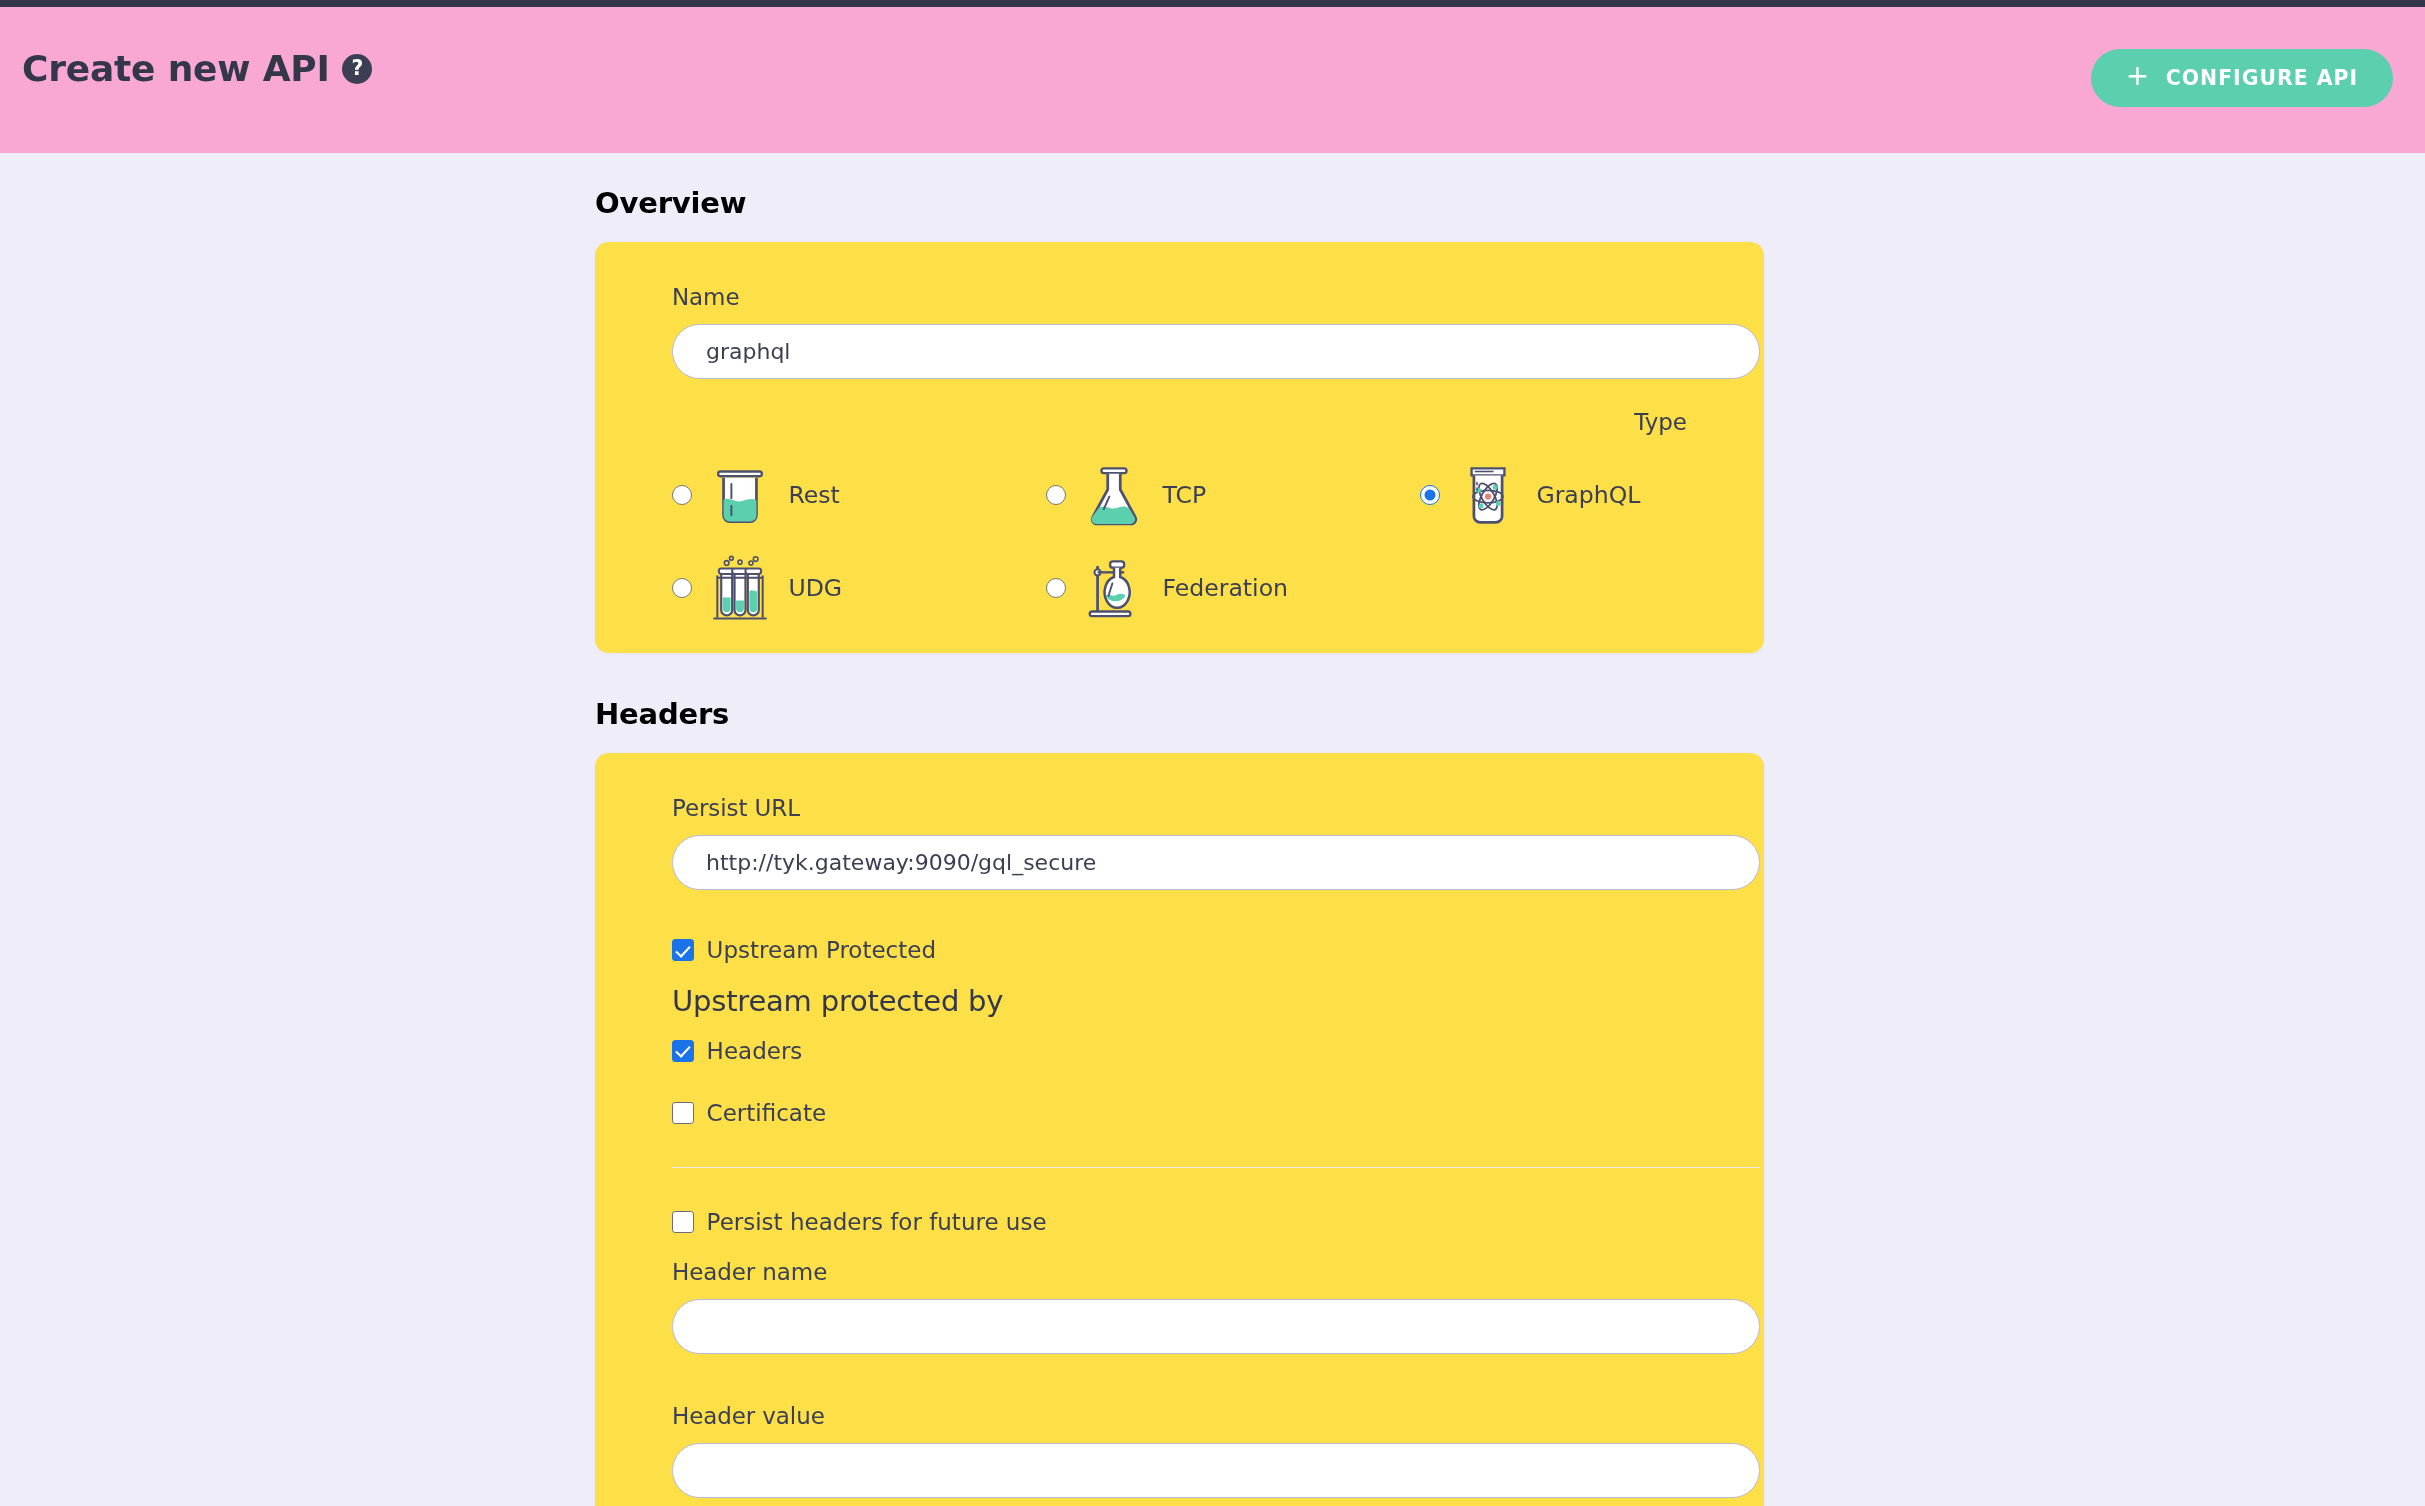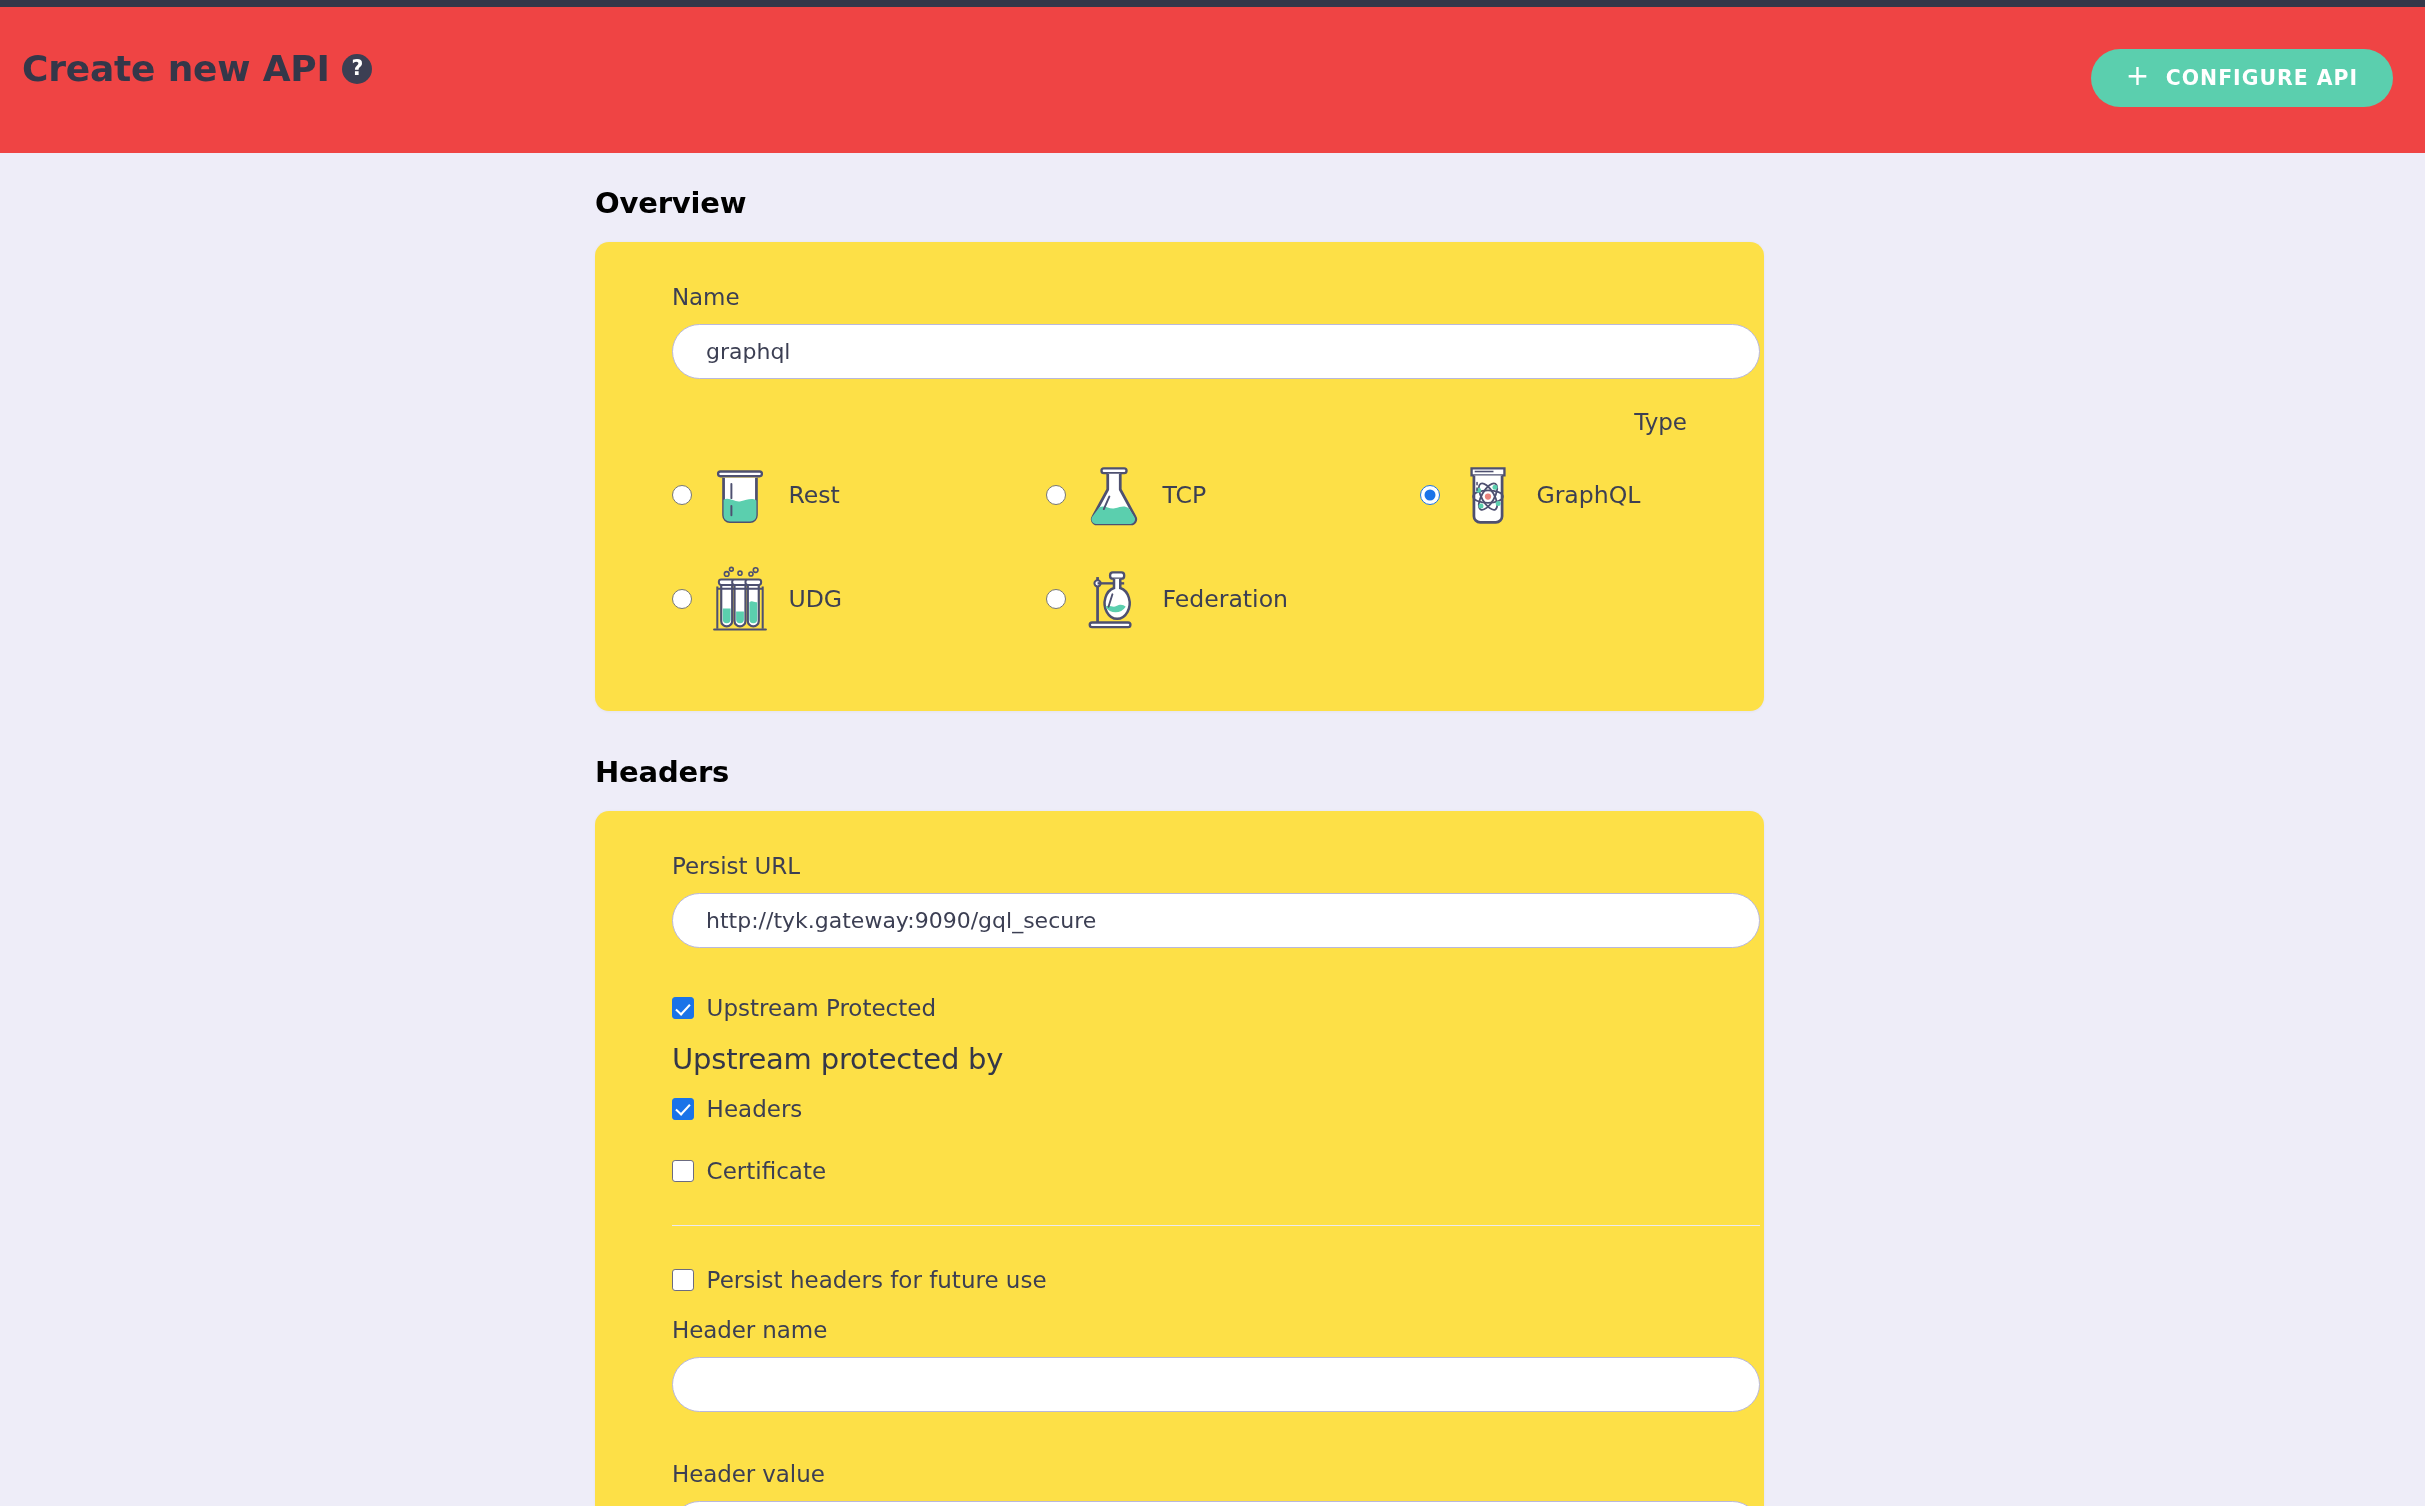--- a/index.html
+++ b/index.html
@@ -12,21 +12,21 @@
   .page { position: relative; width: 2426px; height: 1507px; background: #eeedf8; }
 
   .topstrip {
     position: absolute; top: 0; left: 0; width: 2426px; height: 7px;
     background: #343749;
   }
 
   
   .header {
     position: absolute; top: 7px; left: 0; width: 2426px; height: 146px;
-    background: #ef4444;
+    background: #f9a8d4;
   }
   .header-title-wrap {
     position: absolute; left: 22px; top: 44px;
     display: flex; align-items: center; gap: 12.6px;
   }
   .header-title {
     font-size: 36px; font-weight: 600; color: #343749;
     letter-spacing: -0.2px; line-height: 1;
     font-family: "DejaVu Sans", sans-serif;
   }
@@ -76,22 +76,22 @@
     font-family: "DejaVu Sans", sans-serif;
     outline: none;
     display: flex; align-items: center;
   }
 
   
   .type-label { font-size: 23px; color: #3c3f53; margin-top: 30px; text-align: right; }
   .type-grid {
     display: grid;
     grid-template-columns: 374px 374px 374px;
-    row-gap: 19px;
-    margin-top: 17.3px; padding-bottom: 70px;
+    row-gap: 8px;
+    margin-top: 17.3px; padding-bottom: 23px;
   }
   .type-opt { display: flex; align-items: center; gap: 14px; height: 85px; }
   .radio {
     width: 20.4px; height: 20.4px; border-radius: 50%;
     border: 1.6px solid #767676; background: #fff;
     flex: 0 0 20.4px; cursor: pointer; position: relative;
   }
   .radio.checked { border: 1.6px solid #1a73e8; background: #fff; }
   .radio.checked::after {
     content: ""; position: absolute; left: 50%; top: 50%;

